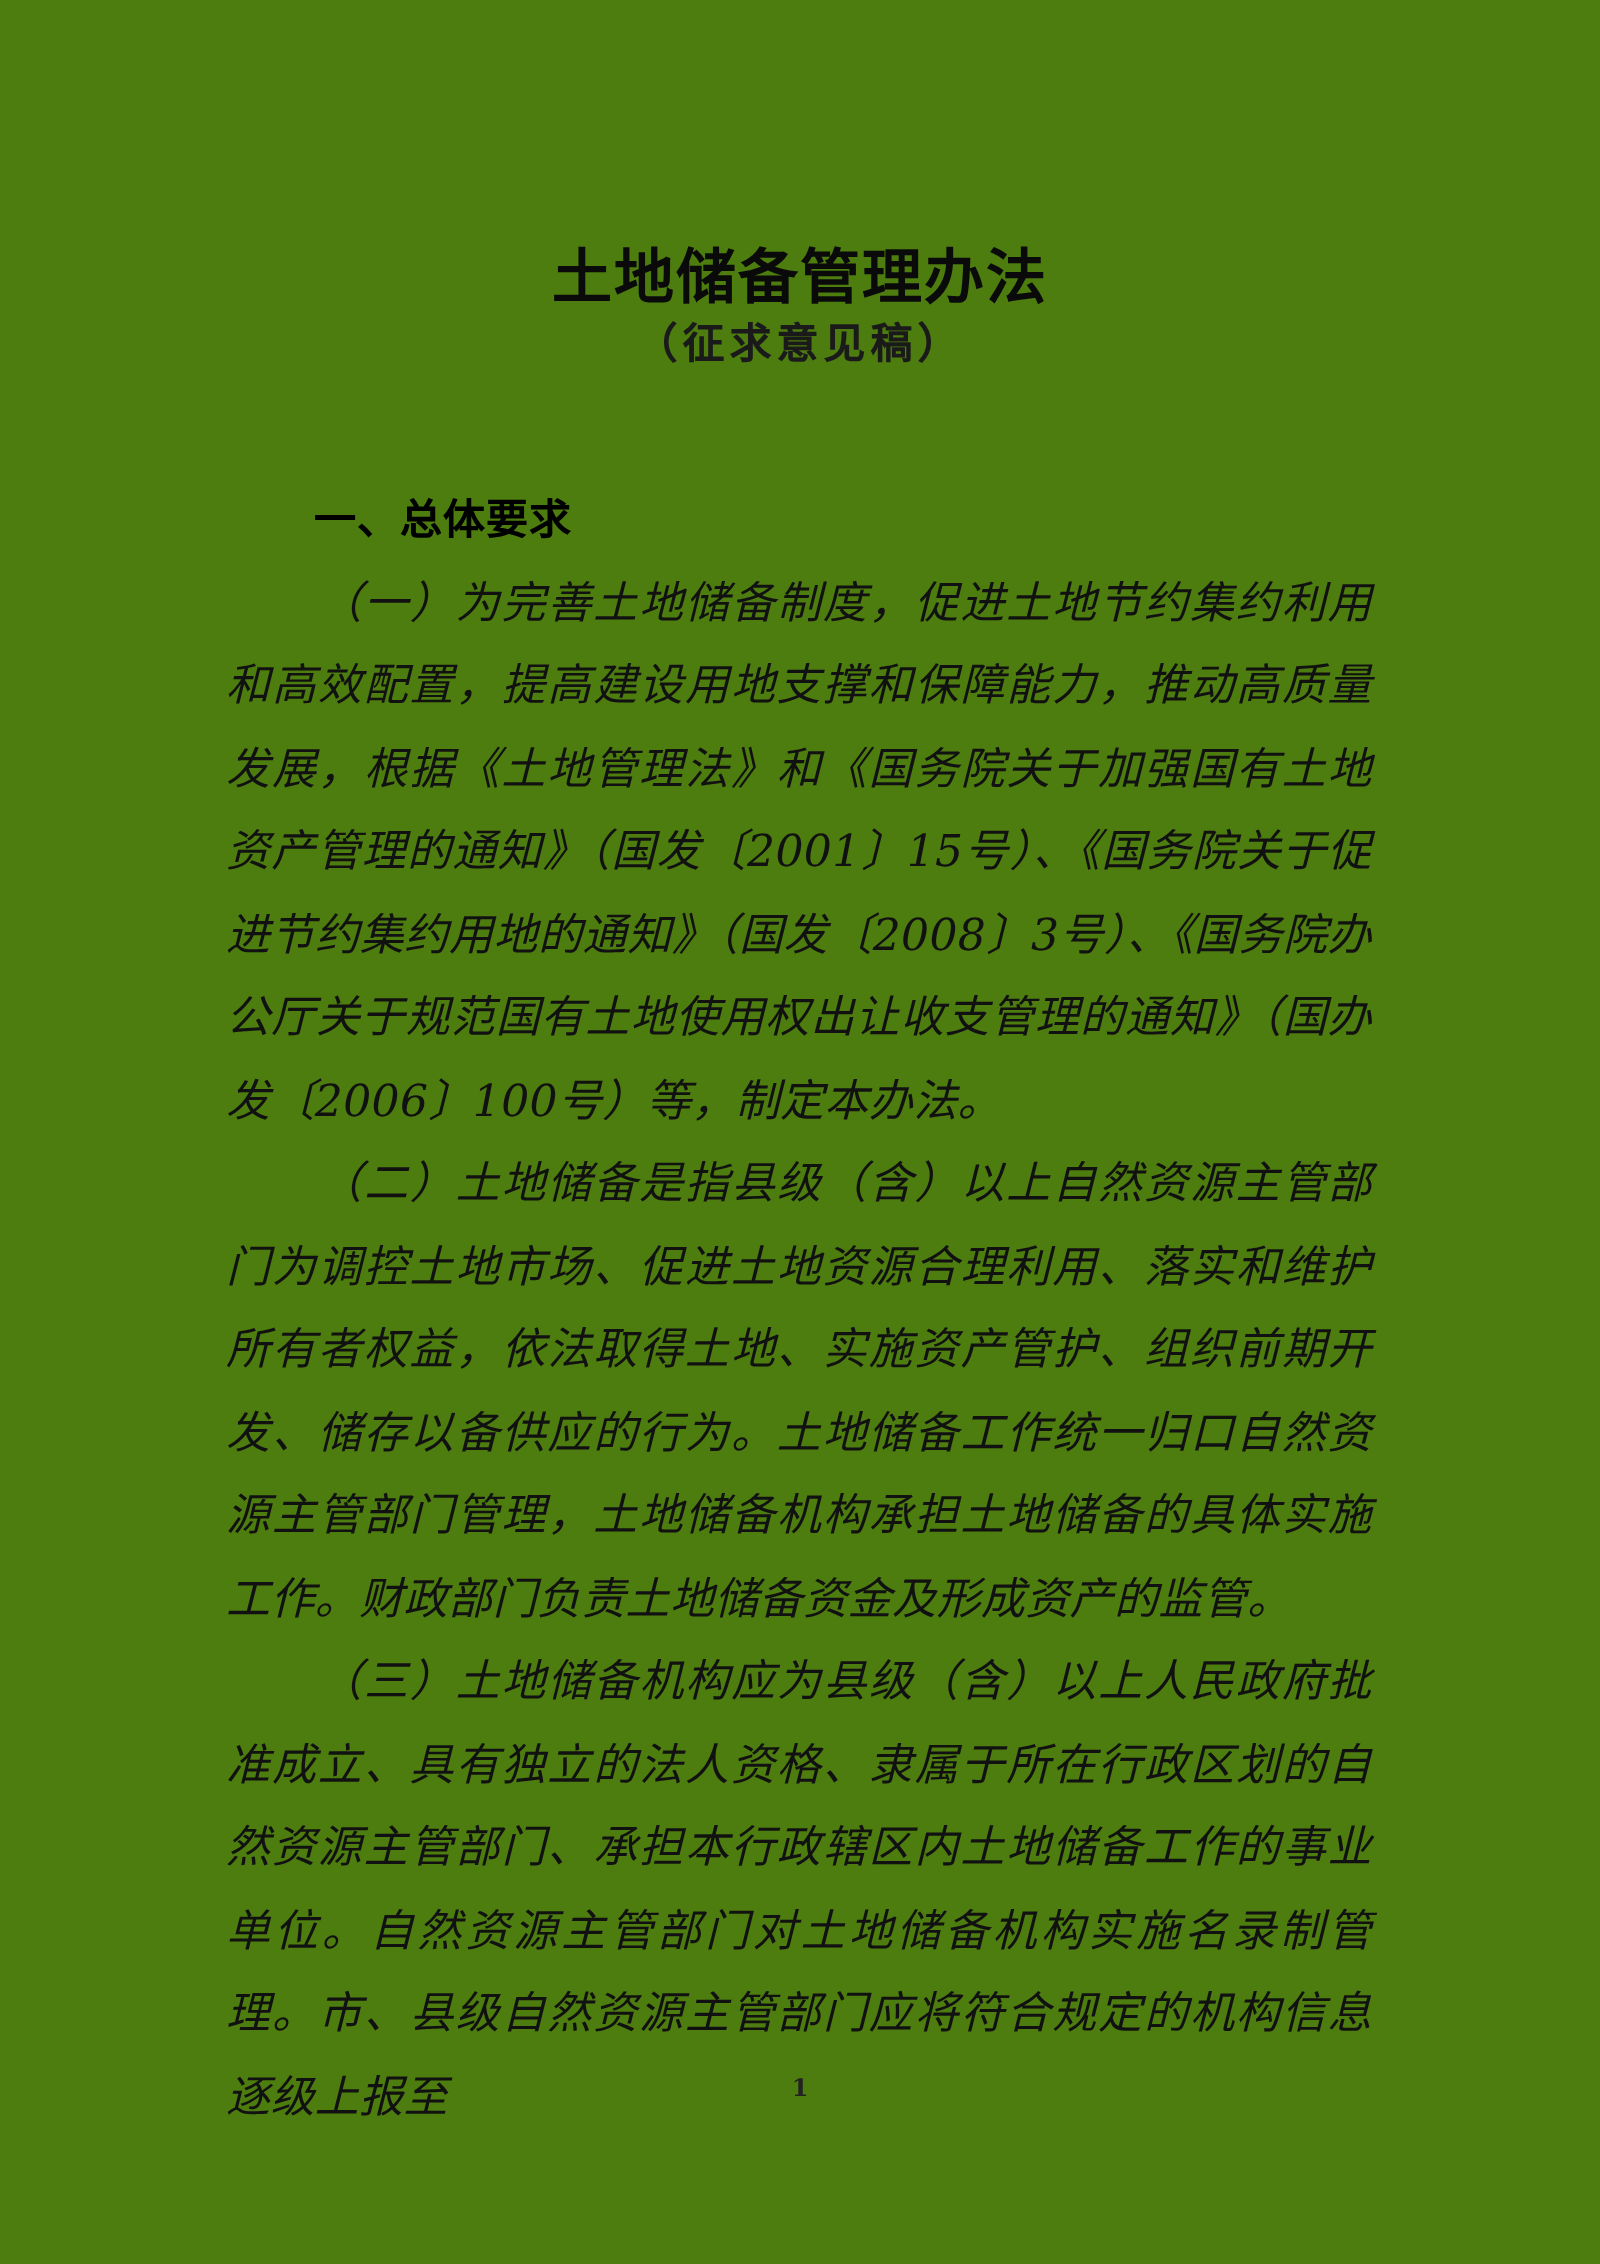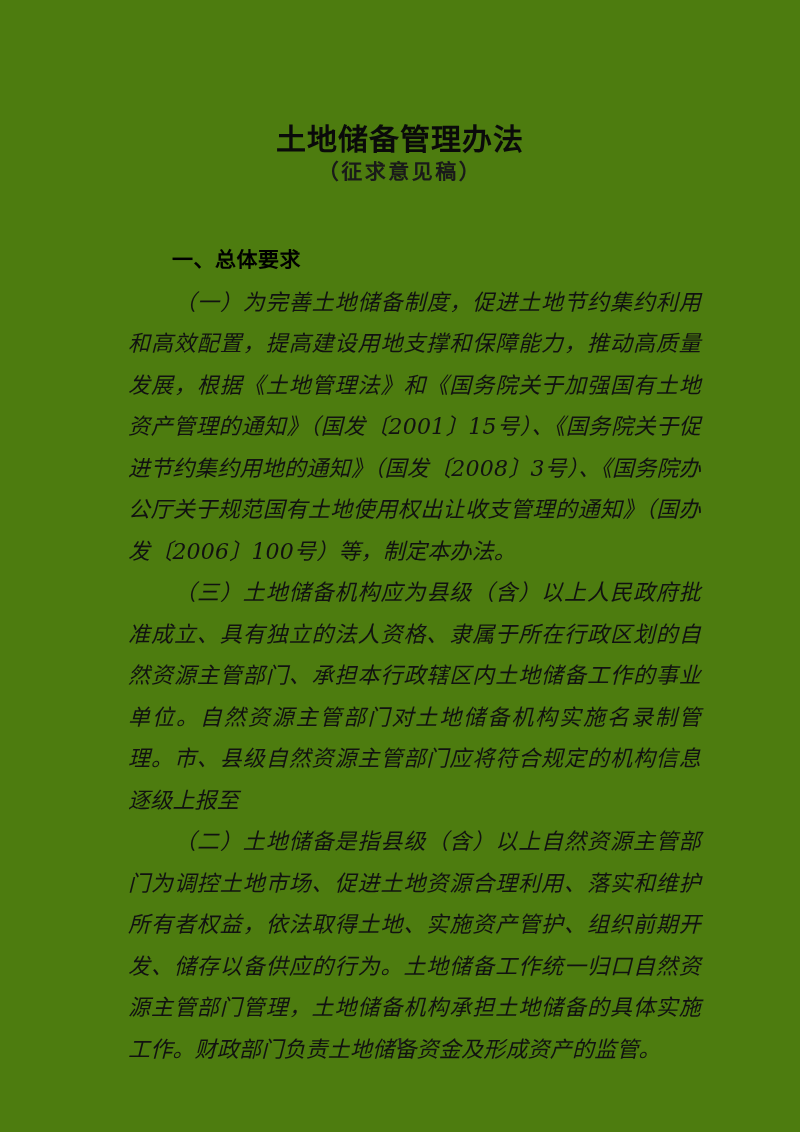--- a/index.html
+++ b/index.html
@@ -48,21 +48,21 @@
     font-size: 21px;
     line-height: 32px;
     letter-spacing: 2.5px;
     color: #1a1a1a;
   }
 
   
   .body-block {
     position: absolute;
     top: 240px;
-    left: 128px;
+    left: 113px;
     width: 573px;
   }
 
   .section-heading {
     font-family: "DejaVu Sans", "Liberation Sans", sans-serif;
     font-weight: bold;
     font-size: 21px;
     line-height: 41.5px;
     letter-spacing: 0.5px;
     text-indent: 44px;
@@ -107,21 +107,21 @@
   <h1 class="doc-title">土地储备管理办法</h1>
 
   <div class="doc-subtitle">（征求意见稿）</div>
 
   <div class="body-block">
 
     <h2 class="section-heading">一、总体要求</h2>
 
     <p class="para">（一）为完善土地储备制度，促进土地节约集约利用和高效配置，提高建设用地支撑和保障能力，推动高质量发展，根据《土地管理法》和《国务院关于加强国有土地资产管理的通知》（国发〔2001〕15号）、《国务院关于促进节约集约用地的通知》（国发〔2008〕3号）、《国务院办公厅关于规范国有土地使用权出让收支管理的通知》（国办发〔2006〕100号）等，制定本办法。</p>
 
+    <p class="para">（二）土地储备是指县级（含）以上自然资源主管部门为调控土地市场、促进土地资源合理利用、落实和维护所有者权益，依法取得土地、实施资产管护、组织前期开发、储存以备供应的行为。土地储备工作统一归口自然资源主管部门管理，土地储备机构承担土地储备的具体实施工作。财政部门负责土地储备资金及形成资产的监管。</p>
+
     <p class="para">（三）土地储备机构应为县级（含）以上人民政府批准成立、具有独立的法人资格、隶属于所在行政区划的自然资源主管部门、承担本行政辖区内土地储备工作的事业单位。自然资源主管部门对土地储备机构实施名录制管理。市、县级自然资源主管部门应将符合规定的机构信息逐级上报至</p>
-
-    <p class="para">（二）土地储备是指县级（含）以上自然资源主管部门为调控土地市场、促进土地资源合理利用、落实和维护所有者权益，依法取得土地、实施资产管护、组织前期开发、储存以备供应的行为。土地储备工作统一归口自然资源主管部门管理，土地储备机构承担土地储备的具体实施工作。财政部门负责土地储备资金及形成资产的监管。</p>
 
   </div>
 
   <div class="page-number">1</div>
 
 </div>
 
 </body></html>

